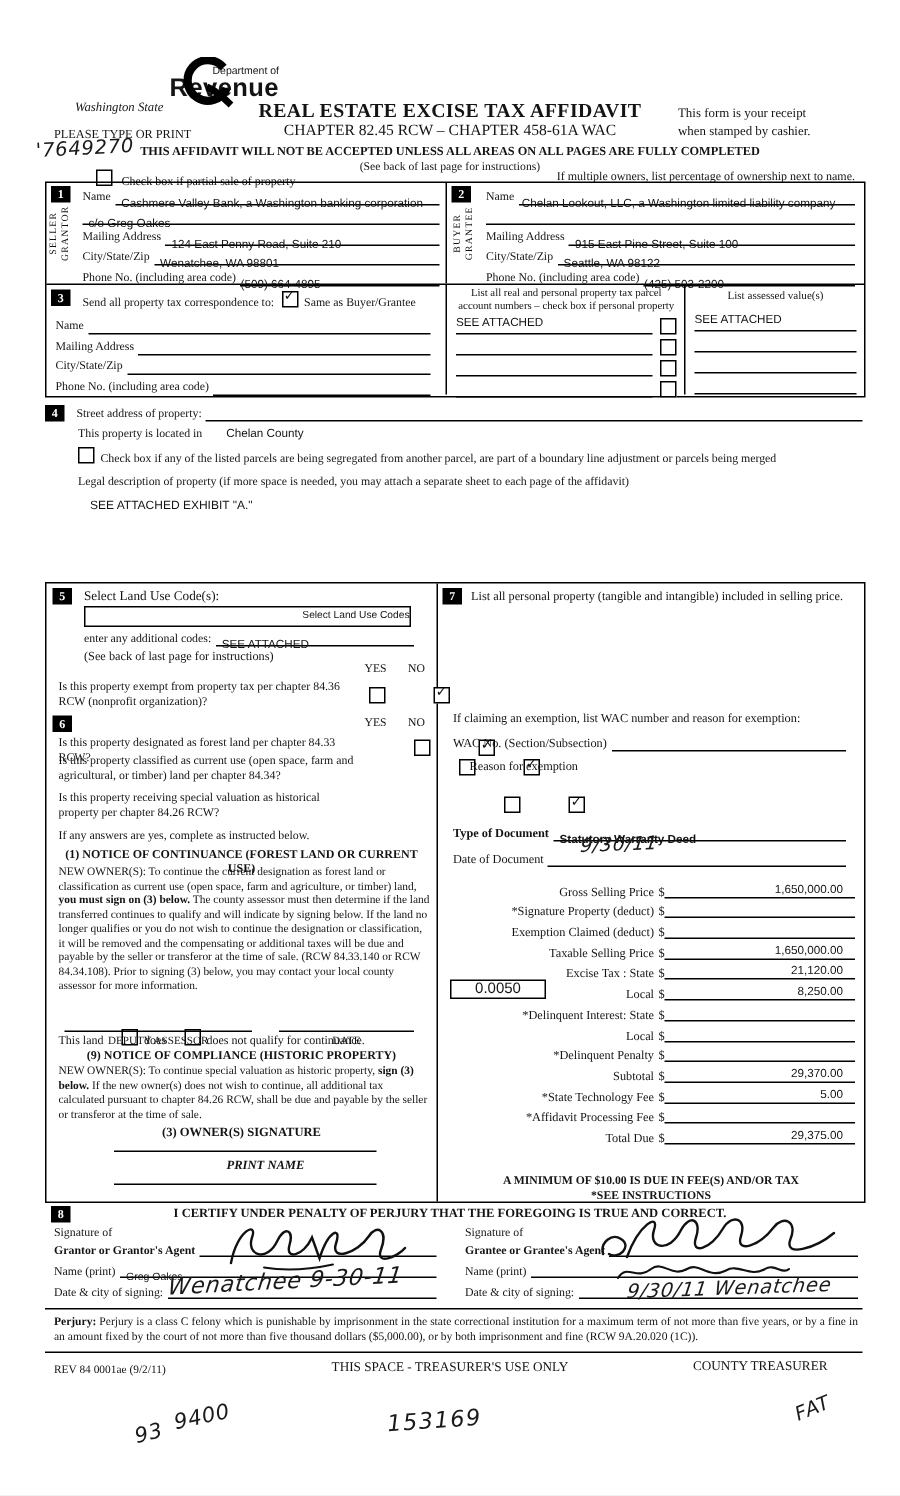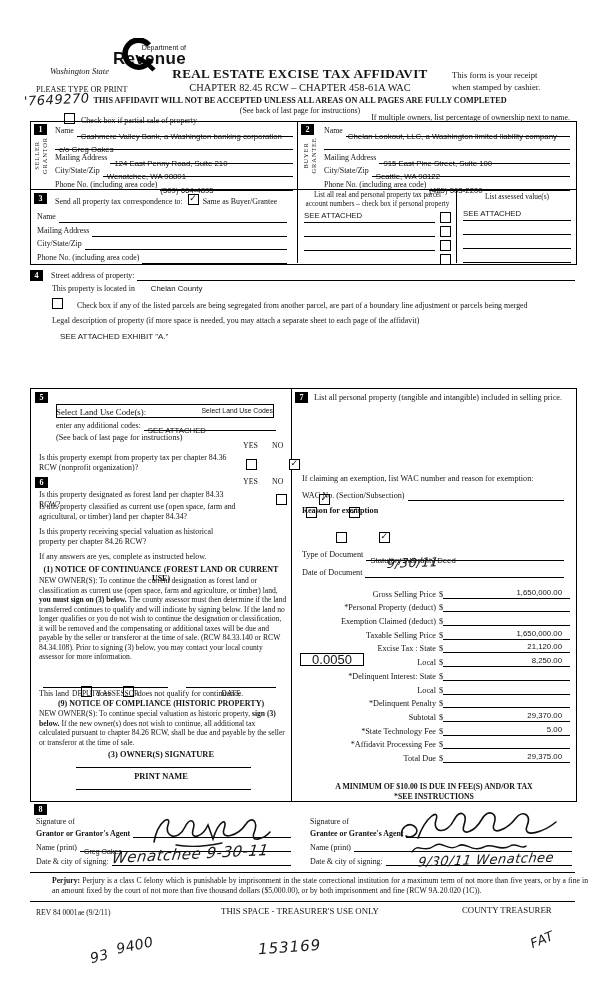--- a/index.html
+++ b/index.html
@@ -20,21 +20,21 @@
   .flex{display:flex;}
   .lbl{font-size:7.9px;line-height:11px;white-space:nowrap;}
   .fillline{flex:1;border-bottom:1px solid #000;margin-left:3px;height:11px;}
   .fillval{font-family:"Liberation Sans",sans-serif;font-size:7.8px;padding-left:4px;white-space:nowrap;}
   .small{font-size:7.6px;line-height:9.5px;}
   .q{font-size:7.9px;line-height:9.6px;}
   .frow{display:flex;align-items:flex-end;height:13.7px;position:relative;}
   .flabel{width:138px;text-align:right;font-size:8.2px;white-space:nowrap;}
   .fdollar{margin-left:3px;font-size:8.2px;}
   .fline{flex:1;border-bottom:1px solid #000;text-align:right;font-family:"Liberation Sans",sans-serif;font-size:7.8px;padding-right:8px;height:11px;line-height:11px;}
-  .ratebox{position:absolute;left:2px;bottom:1px;width:62px;height:11px;border:1.5px solid #000;text-align:center;font-family:"Liberation Sans",sans-serif;font-size:13px;line-height:11px;}
+  .ratebox{position:absolute;left:2px;bottom:1px;width:62px;height:11px;border:1.5px solid #000;text-align:center;font-family:"Liberation Sans",sans-serif;font-size:10px;line-height:11px;}
   .s3row{display:flex;align-items:flex-end;height:14px;padding:0 6px;}
   .sigline{border-bottom:1px solid #000;}
   svg.scribble{position:absolute;overflow:visible;}
 </style>
 </head>
 <body>
 
 <div class="page">
 
   <div class="abs" style="left:36px;top:44px;width:150px;">
@@ -201,32 +201,32 @@
       <span class="badge" style="margin-right:8px;">4</span>
       <span class="lbl">Street address of property:</span>
       <span class="fillline"></span>
     </div>
     <div style="margin:3px 0 0 22px;font-size:7.9px;">
       <span>This property is located in</span>
       <span class="typed" style="margin-left:14px;">Chelan County</span>
     </div>
     <div style="margin:5px 0 0 22px;font-size:7.9px;">
       <span class="cb"></span>
-      <span style="margin-left:12px;">Check box if any of the listed parcels are being segregated from another parcel, are part of a boundary line adjustment or parcels being merged</span>
+      <span style="margin-left:2px;">Check box if any of the listed parcels are being segregated from another parcel, are part of a boundary line adjustment or parcels being merged</span>
     </div>
     <div style="margin:6px 0 0 22px;font-size:7.9px;">Legal description of property (if more space is needed, you may attach a separate sheet to each page of the affidavit)</div>
     <div class="typed" style="margin:7px 0 0 30px;font-size:8px;">SEE ATTACHED EXHIBIT "A."</div>
   </div>
 
   <div class="abs box" style="left:30px;top:388px;width:545px;height:412px;">
     <div class="abs" style="left:260px;top:0;height:412px;border-left:1px solid #000;"></div>
 
     <div class="abs" style="left:0;top:0;width:260px;height:412px;">
       <span class="badge abs" style="left:4px;top:3px;">5</span>
-      <div class="abs" style="left:25px;top:3px;font-size:8.8px;margin-top:15px;">Select Land Use Code(s):</div>
+      <div class="abs" style="left:25px;top:3px;font-size:8.8px;">Select Land Use Code(s):</div>
       <div class="abs" style="left:25px;top:15px;width:216px;height:12px;border:1px solid #000;">
         <span class="sans" style="font-size:6.8px;line-height:12px;padding-left:3px;display:block;">Select Land Use Codes</span>
       </div>
       <div class="abs flex" style="left:25px;top:30px;width:220px;height:12px;align-items:flex-end;">
         <span class="lbl">enter any additional codes:</span>
         <span class="fillline"><span class="fillval">SEE ATTACHED</span></span>
       </div>
       <div class="abs" style="left:25px;top:44px;font-size:8.2px;">(See back of last page for instructions)</div>
       <div class="abs" style="left:212px;top:52px;font-size:7.8px;">YES</div>
       <div class="abs" style="left:241px;top:52px;font-size:7.8px;">NO</div>
@@ -266,53 +266,53 @@
       <div class="abs sigline" style="left:12px;top:298px;width:125px;"></div>
       <div class="abs sigline" style="left:155px;top:298px;width:90px;"></div>
       <div class="abs ctr" style="left:12px;top:300px;width:125px;font-size:7.4px;">DEPUTY ASSESSOR</div>
       <div class="abs ctr" style="left:155px;top:300px;width:90px;font-size:7.4px;">DATE</div>
 
       <div class="abs bold ctr" style="left:4px;top:310px;width:252px;font-size:8px;">(9) NOTICE OF COMPLIANCE (HISTORIC PROPERTY)</div>
       <div class="abs small" style="left:8px;top:320px;width:248px;"><span>NEW OWNER(S): To continue special valuation as historic property,</span> <span class="bold">sign (3) below.</span> <span>If the new owner(s) does not wish to continue, all additional tax calculated pursuant to chapter 84.26 RCW, shall be due and payable by the seller or transferor at the time of sale.</span></div>
 
       <div class="abs bold ctr" style="left:4px;top:361px;width:252px;font-size:8.4px;">(3)  OWNER(S) SIGNATURE</div>
       <div class="abs sigline" style="left:45px;top:378px;width:175px;"></div>
-      <div class="abs bold ctr" style="left:4px;top:383px;width:252px;font-size:8.4px;">PRINT NAME</div>
+      <div class="abs bold ctr" style="left:20px;top:383px;width:252px;font-size:8.4px;font-style:italic;">PRINT NAME</div>
       <div class="abs sigline" style="left:45px;top:400px;width:175px;"></div>
     </div>
 
     <div class="abs" style="left:261px;top:0;width:284px;height:412px;">
       <span class="badge abs" style="left:3px;top:3px;">7</span>
       <div class="abs" style="left:22px;top:4px;width:250px;font-size:8.2px;line-height:10.5px;">List all  personal property (tangible and intangible) included in selling price.</div>
 
       <div class="abs" style="left:10px;top:85px;width:268px;font-size:8.2px;">If claiming an exemption, list WAC number and reason for exemption:</div>
       <div class="abs flex" style="left:10px;top:100px;width:262px;align-items:flex-end;height:12px;">
         <span class="lbl" style="font-size:8.2px;">WAC No. (Section/Subsection)</span>
         <span class="fillline"></span>
       </div>
-      <div class="abs" style="left:10px;top:117px;font-size:8.2px;font-weight:bold;">Reason for exemption</div>
-
-      <div class="abs flex" style="left:10px;top:160px;width:262px;align-items:flex-start;height:12px;">
+      <div class="abs" style="left:21px;top:117px;font-size:8.2px;">Reason for exemption</div>
+
+      <div class="abs flex" style="left:10px;top:160px;width:262px;align-items:center;height:12px;font-weight:bold;">
         <span class="lbl" style="font-size:8.2px;">Type of Document</span>
         <span class="fillline"><span class="fillval">Statutory Warranty Deed</span></span>
       </div>
       <div class="abs flex" style="left:10px;top:177px;width:262px;align-items:flex-end;height:12px;">
         <span class="lbl" style="font-size:8.2px;">Date of Document</span>
         <span class="fillline"></span>
       </div>
       <div class="abs hand" style="left:95px;top:166px;font-size:12.5px;transform:rotate(-2deg) skewX(-8deg);">9/30/11</div>
 
       <div class="abs" style="left:6px;top:196px;width:272px;">
         <div class="frow">
             <span class="flabel">Gross Selling Price</span>
             <span class="fdollar">$</span>
             <span class="fline"><span>1,650,000.00</span></span>
           </div>
         <div class="frow">
-            <span class="flabel">*Personal Property (deduct)</span>
+            <span class="flabel">*Signature Property (deduct)</span>
             <span class="fdollar">$</span>
             <span class="fline"><span></span></span>
           </div>
         <div class="frow">
             <span class="flabel">Exemption Claimed (deduct)</span>
             <span class="fdollar">$</span>
             <span class="fline"><span></span></span>
           </div>
         <div class="frow">
             <span class="flabel">Taxable Selling Price</span>
@@ -368,20 +368,21 @@
       </div>
 
       <div class="abs bold ctr" style="left:4px;top:393px;width:276px;font-size:7.8px;line-height:9.5px;">
         <div>A MINIMUM OF $10.00 IS DUE IN FEE(S) AND/OR TAX</div>
         <div>*SEE INSTRUCTIONS</div>
       </div>
     </div>
   </div>
 
   <span class="badge abs" style="left:34px;top:804px;">8</span>
+  <div class="abs bold ctr" style="left:60px;top:804px;width:480px;font-size:8.4px;">I CERTIFY UNDER PENALTY OF PERJURY THAT THE FOREGOING IS TRUE AND CORRECT.</div>
 
   <div class="abs" style="left:36px;top:817px;width:255px;">
     <div style="font-size:7.9px;">Signature of</div>
     <div class="flex" style="align-items:flex-end;height:12px;">
       <span class="bold" style="font-size:7.9px;white-space:nowrap;">Grantor or Grantor's Agent</span>
       <span class="fillline"></span>
     </div>
     <div class="flex" style="align-items:flex-end;height:14px;">
       <span style="font-size:7.9px;white-space:nowrap;">Name (print)</span>
       <span class="fillline"><span class="fillval" style="font-size:7px;">Greg Oakes</span></span>
@@ -414,21 +415,21 @@
   </div>
   <svg class="scribble" style="left:398px;top:806px;" width="165" height="42" viewBox="0 0 165 42">
     <path d="M4 30 C2 22 10 16 16 20 C24 25 14 34 8 30 M20 32 C28 10 42 2 38 14 C34 26 48 30 56 14 C62 3 70 7 66 19 C62 31 76 27 84 13 C90 3 100 6 96 18 C92 30 108 25 118 12 C124 4 134 8 129 20 C124 33 146 26 158 16" fill="none" stroke="#111" stroke-width="1.6" stroke-linecap="round"></path>
   </svg>
   <svg class="scribble" style="left:408px;top:840px;" width="120" height="16" viewBox="0 0 120 16">
     <path d="M4 12 C10 2 16 14 26 6 C34 0 40 12 50 6 C58 1 64 13 76 7 C84 2 92 12 102 6 C108 2 114 10 118 6" fill="none" stroke="#111" stroke-width="1.4" stroke-linecap="round"></path>
   </svg>
   <div class="abs hand" style="left:418px;top:852px;font-size:13px;transform:rotate(-2deg) skewX(-10deg);white-space:nowrap;">9/30/11  Wenatchee</div>
 
   <div class="abs" style="left:30px;top:872px;width:545px;border-top:1.5px solid #000;"></div>
-  <div class="abs" style="left:52px;top:876px;width:536px;font-size:7.7px;line-height:10px;text-align:justify;">
+  <div class="abs" style="left:36px;top:876px;width:536px;font-size:7.7px;line-height:10px;text-align:justify;">
     <span class="bold">Perjury:</span> <span>Perjury is a class C felony which is punishable by imprisonment in the state correctional institution for a maximum term of not more than five years, or by a fine in an amount fixed by the court of not more than five thousand dollars ($5,000.00), or by both imprisonment and fine (RCW 9A.20.020 (1C)).</span>
   </div>
   <div class="abs" style="left:30px;top:901px;width:545px;border-top:1px solid #000;"></div>
 
   <div class="abs" style="left:36px;top:908px;font-size:7.6px;">REV 84 0001ae (9/2/11)</div>
   <div class="abs ctr" style="left:180px;top:906px;width:240px;font-size:8.8px;">THIS SPACE - TREASURER'S USE ONLY</div>
   <div class="abs" style="left:462px;top:905px;font-size:8.8px;">COUNTY TREASURER</div>
 
   <div class="abs hand" style="left:90px;top:948px;font-size:14px;transform:rotate(-14deg);">93</div>
   <div class="abs hand" style="left:116px;top:937px;font-size:14px;transform:rotate(-12deg);">9400</div>

